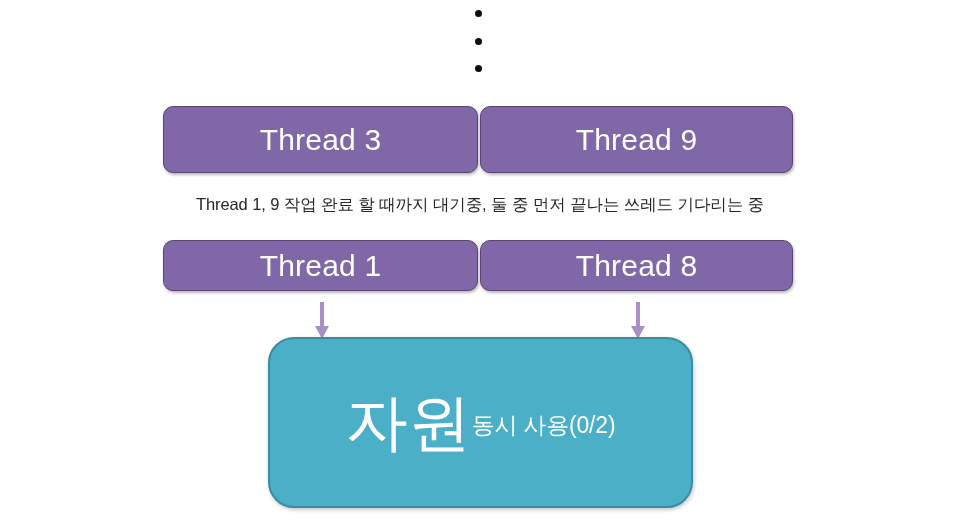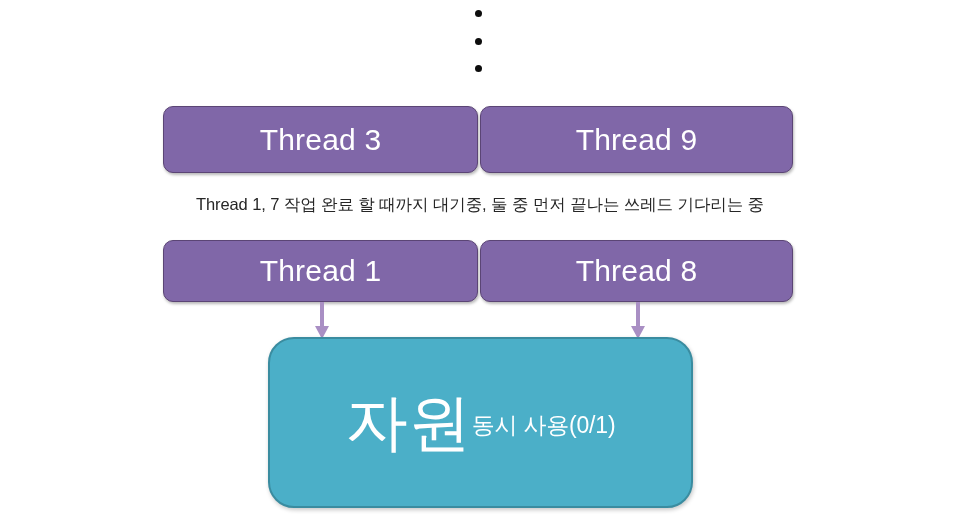--- a/index.html
+++ b/index.html
@@ -40,21 +40,21 @@
 
   
   .thread-row {
     position: absolute;
     left: 163px;
     width: 630px;
     display: flex;
     justify-content: space-between;
   }
   .thread-row.row-upper { top: 106px; height: 67px; }
-  .thread-row.row-lower { top: 240px; height: 62px; }
+  .thread-row.row-lower { top: 240px; height: 51px; }
 
   .thread-box {
     box-sizing: border-box;
     width: 315px;
     height: 100%;
     background: #8067a8;
     border: 1.5px solid #5b4575;
     border-radius: 10px;
     display: flex;
     align-items: center;
@@ -147,34 +147,34 @@
     <span class="dot"></span>
     <span class="dot"></span>
     <span class="dot"></span>
   </div>
 
   <div class="thread-row row-upper">
     <div class="thread-box">Thread 3</div>
     <div class="thread-box right">Thread 9</div>
   </div>
 
-  <div class="caption">Thread 1, 7 작업 완료 할 때까지 대기중, 둘 중 먼저 끝나는 쓰레드 기다리는 중</div>
+  <div class="caption">Thread 1, 9 작업 완료 할 때까지 대기중, 둘 중 먼저 끝나는 쓰레드 기다리는 중</div>
 
   <div class="thread-row row-lower">
     <div class="thread-box">Thread 1</div>
     <div class="thread-box right">Thread 8</div>
   </div>
 
   <div class="arrow left">
     <span class="shaft"></span>
     <span class="head"></span>
   </div>
   <div class="arrow right">
     <span class="shaft"></span>
     <span class="head"></span>
   </div>
 
   <div class="resource-box">
     <div class="resource-title">자원</div>
-    <div class="resource-sub">동시 사용(0/1)</div>
+    <div class="resource-sub">동시 사용(0/2)</div>
   </div>
 
 </div>
 
 </body></html>

